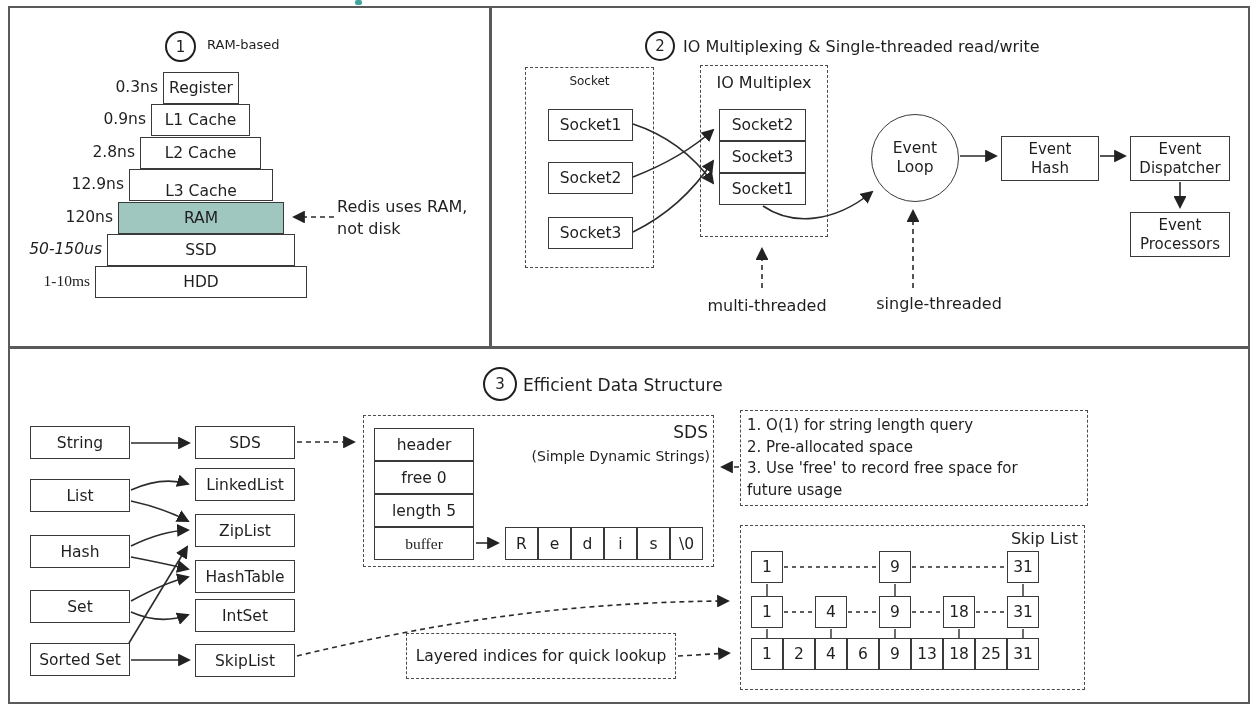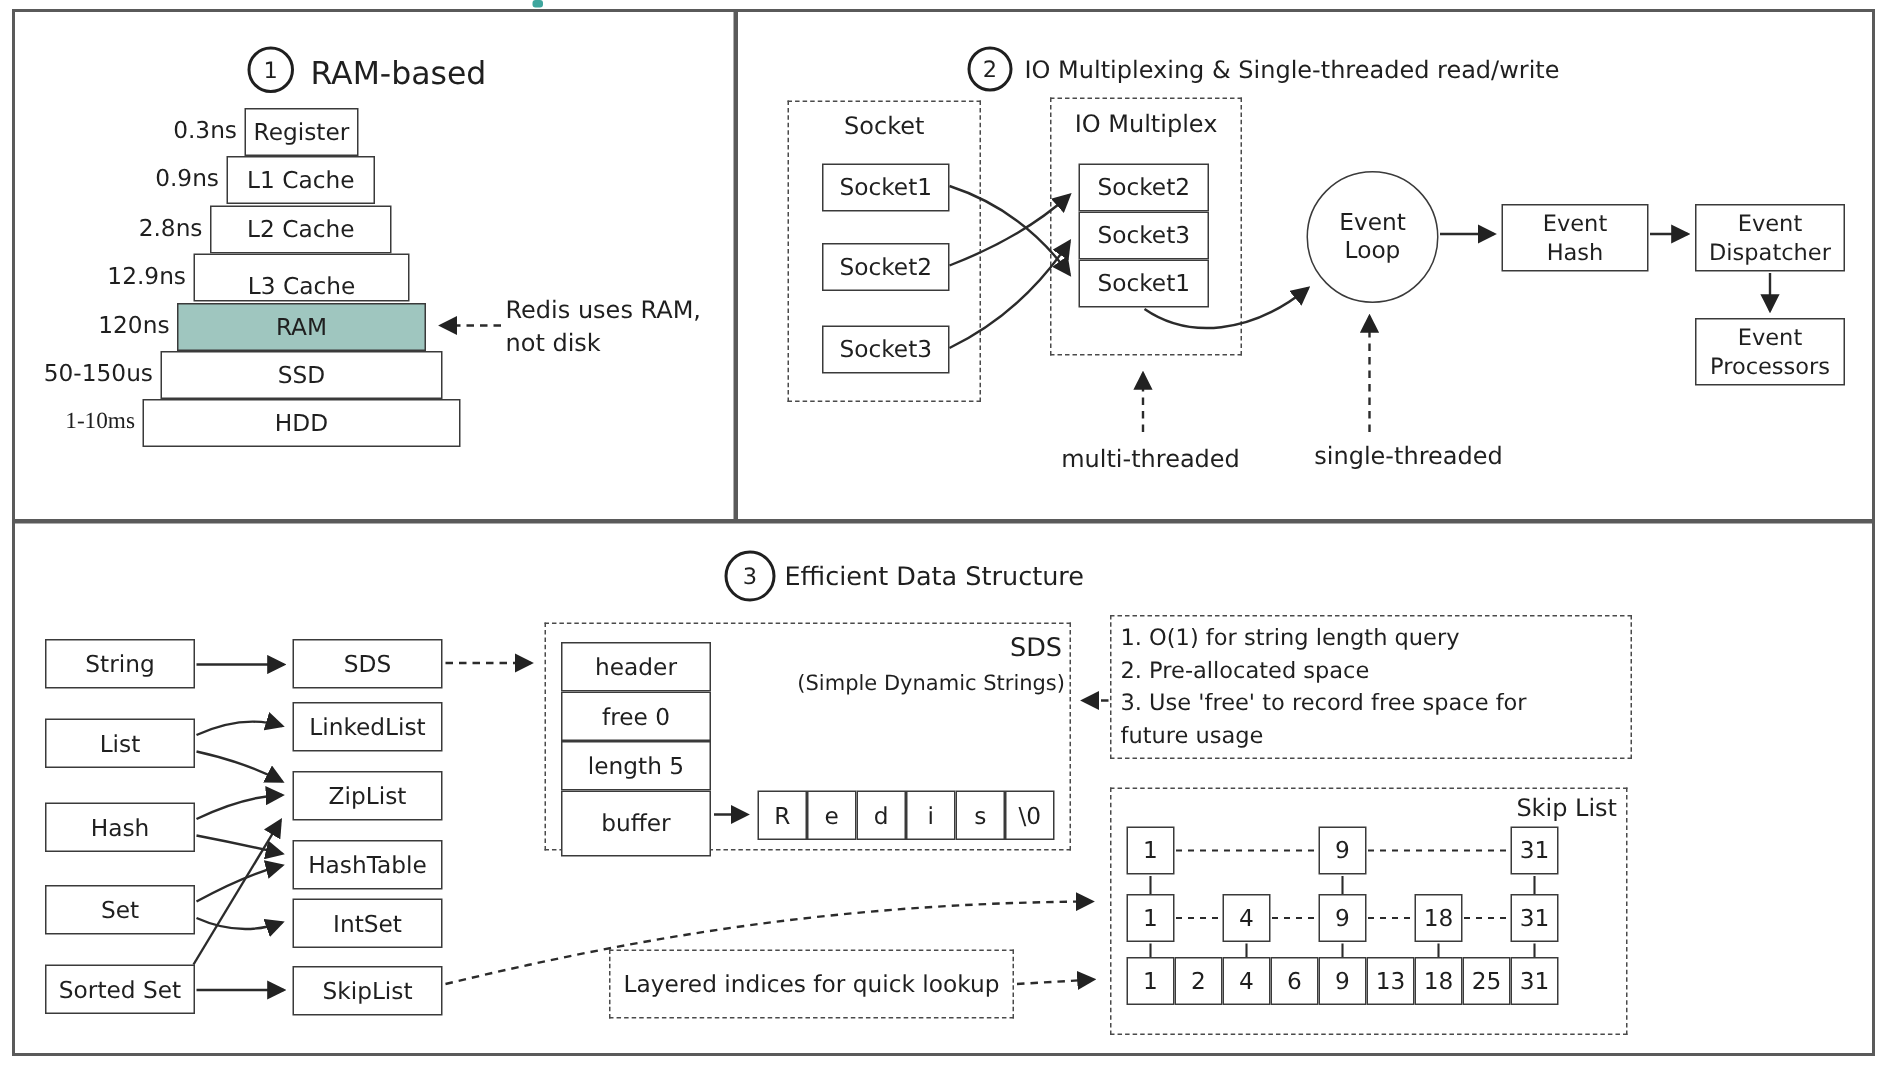--- a/index.html
+++ b/index.html
@@ -4,21 +4,21 @@
 <style>
   html,body{margin:0;padding:0;background:#fff;}
   #stage{position:relative;width:1258px;height:712px;background:#fff;overflow:hidden;
          font-family:"DejaVu Sans",sans-serif;color:#1f1f1f;}
   .abs{position:absolute;box-sizing:border-box;}
   .box{position:absolute;box-sizing:border-box;background:#fff;border:1.6px solid #3a3a3a;
        display:flex;align-items:center;justify-content:center;font-size:15.5px;white-space:nowrap;}
   .dashedbox{position:absolute;box-sizing:border-box;border:1.6px dashed #4a4a4a;background:transparent;}
   .circlenum{position:absolute;box-sizing:border-box;border:2px solid #1f1f1f;border-radius:50%;
        display:flex;align-items:center;justify-content:center;font-size:15px;background:#fff;}
-  .stitle{position:absolute;font-size:21px;white-space:nowrap;}
+  .stitle{position:absolute;font-size:13px;white-space:nowrap;}
   .lbl{position:absolute;font-size:15.5px;white-space:nowrap;}
   .ctr{text-align:center;}
   .rt{text-align:right;}
   .twoline{line-height:19px;text-align:center;font-size:15px;}
   svg.overlay{position:absolute;left:0;top:0;width:1258px;height:712px;pointer-events:none;}
   svg .ln{stroke:#2b2b2b;stroke-width:1.6;fill:none;}
   svg .thin{stroke:#2b2b2b;stroke-width:1.4;fill:none;}
   svg .dash{stroke-dasharray:5,4;}
   svg .dash2{stroke-dasharray:4,4;}
 </style>
@@ -57,35 +57,35 @@
     </div>
   <div class="box" style="left:95px;top:266px;width:212px;height:32px;">
     <span>HDD</span>
     </div>
 
   <div class="lbl rt" style="left:68px;top:78px;width:90px;">0.3ns</div>
   <div class="lbl rt" style="left:56px;top:110px;width:90px;">0.9ns</div>
   <div class="lbl rt" style="left:45px;top:143px;width:90px;">2.8ns</div>
   <div class="lbl rt" style="left:34px;top:175px;width:90px;">12.9ns</div>
   <div class="lbl rt" style="left:23px;top:208px;width:90px;">120ns</div>
-  <div class="lbl rt" style="left:12px;top:240px;width:90px;">50-150us</div>
+  <div class="lbl rt" style="left:12px;top:240px;width:90px;font-style:italic;">50-150us</div>
   <div class="lbl rt" style="left:0px;top:272px;width:90px;font-family:Liberation Serif, serif;">1-10ms</div>
 
   <div class="abs" style="left:337px;top:196px;width:150px;font-size:16px;line-height:22px;">
     <div>Redis uses RAM,</div>
     <div>not disk</div>
   </div>
 
   <div class="circlenum" style="left:645px;top:31px;width:30px;height:30px;">
     <span>2</span>
   </div>
   <div class="stitle" style="left:683px;top:37px;font-size:16px;">IO Multiplexing &amp; Single-threaded read/write</div>
 
   <div class="dashedbox" style="left:525px;top:67px;width:129px;height:201px;"></div>
-  <div class="lbl ctr" style="left:525px;top:74px;width:129px;font-size:16px;">Socket</div>
+  <div class="lbl ctr" style="left:525px;top:74px;width:129px;font-size:12px;">Socket</div>
   <div class="box" style="left:548px;top:109px;width:85px;height:32px;">
     <span>Socket1</span>
     </div>
   <div class="box" style="left:548px;top:162px;width:85px;height:32px;">
     <span>Socket2</span>
     </div>
   <div class="box" style="left:548px;top:217px;width:85px;height:32px;">
     <span>Socket3</span>
     </div>
 
@@ -172,21 +172,21 @@
   <div class="dashedbox" style="left:363px;top:415px;width:351px;height:152px;"></div>
   <div class="box" style="left:374px;top:428px;width:100px;height:33px;">
     <span>header</span>
     </div>
   <div class="box" style="left:374px;top:461px;width:100px;height:33px;">
     <span>free 0</span>
     </div>
   <div class="box" style="left:374px;top:494px;width:100px;height:33px;">
     <span>length 5</span>
     </div>
-  <div class="box" style="left:374px;top:527px;width:100px;height:44px;">
+  <div class="box" style="left:374px;top:527px;width:100px;height:33px;font-family:Liberation Serif, serif;">
     <span>buffer</span>
     </div>
   <div class="lbl rt" style="left:560px;top:422px;width:148px;font-size:17px;">SDS</div>
   <div class="lbl rt" style="left:480px;top:448px;width:230px;font-size:14px;">(Simple Dynamic Strings)</div>
   <div class="box" style="left:505px;top:527px;width:33px;height:33px;">
     <span>R</span>
     </div>
   <div class="box" style="left:538px;top:527px;width:33px;height:33px;">
     <span>e</span>
     </div>

